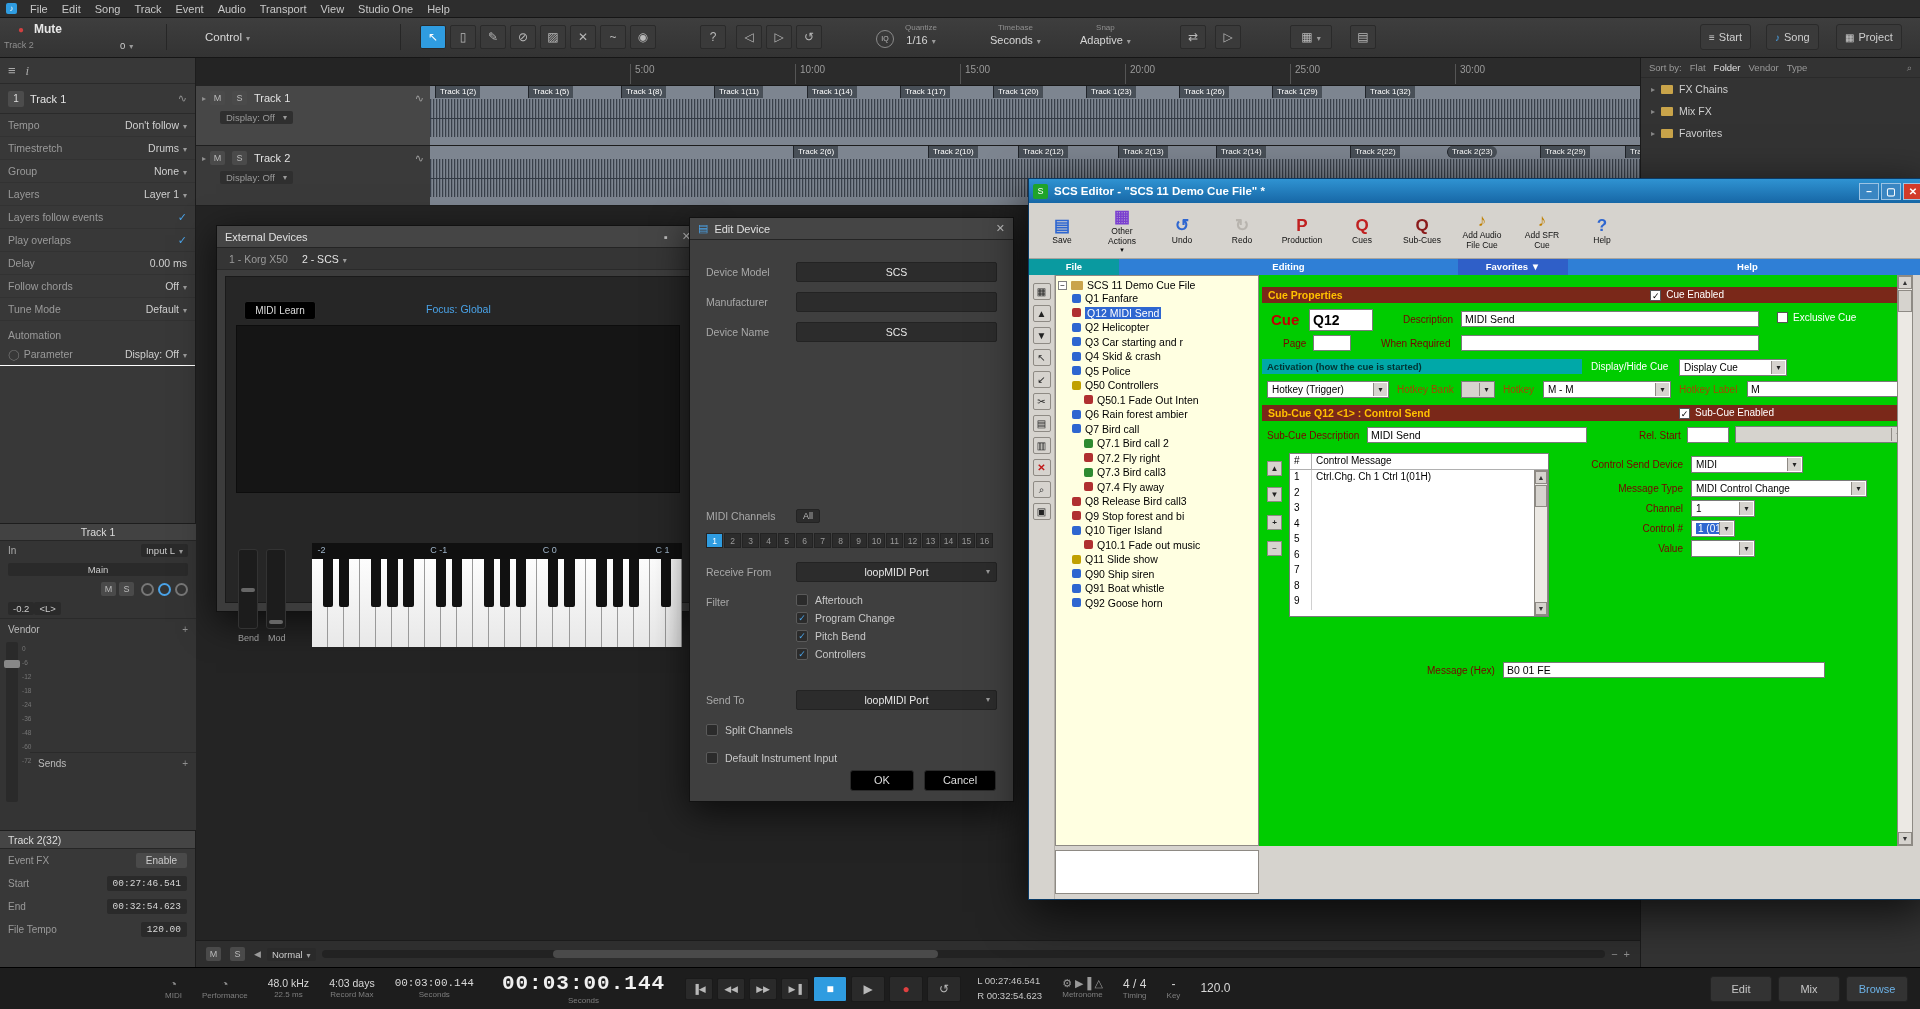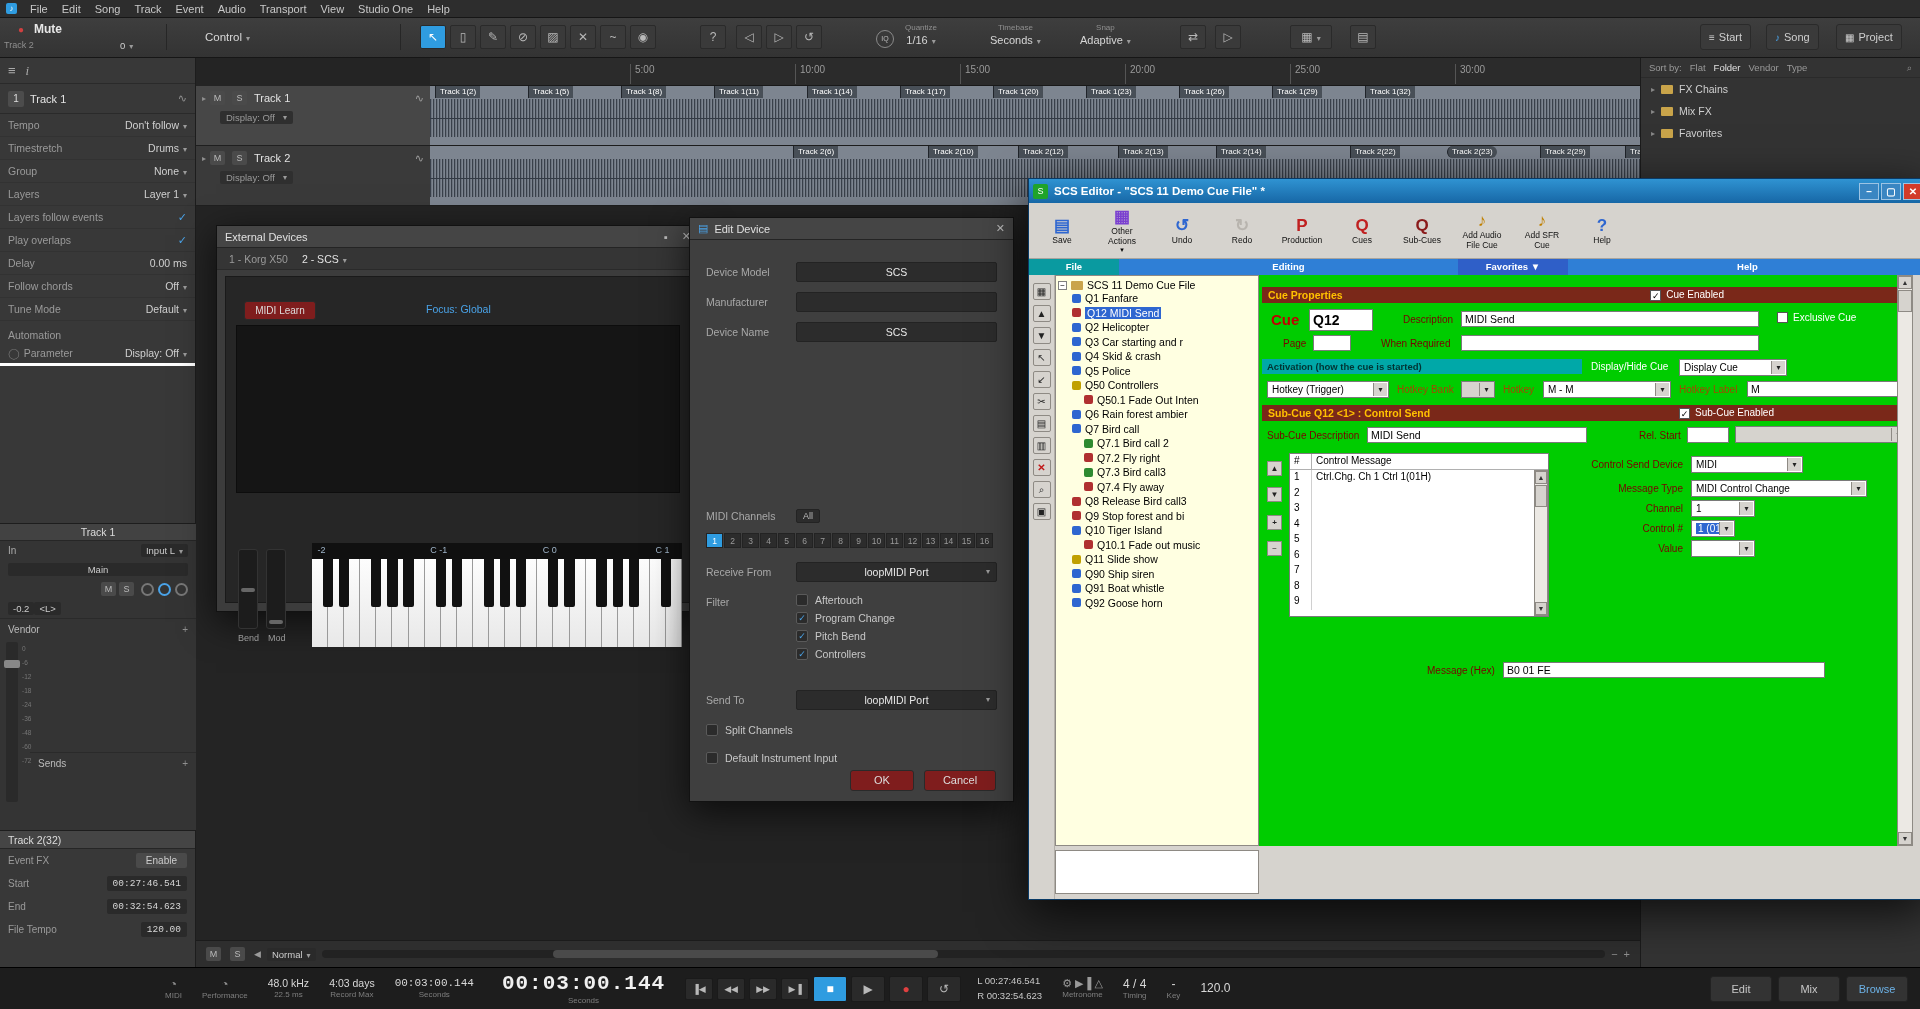--- a/index.html
+++ b/index.html
@@ -102,21 +102,21 @@
 
 
 .s1win{position:absolute;background:#3c3c3c;border:1px solid #121212;box-shadow:0 10px 34px rgba(0,0,0,.65);z-index:10;}
 .s1title{height:22px;background:#454545;border-bottom:1px solid #242424;display:flex;align-items:center;padding:0 8px;font-size:11px;color:#e0e0e0;gap:6px;}
 .s1close{margin-left:auto;color:#bbb;font-size:11px;}
 .fieldlabel{color:#a8a8a8;font-size:10.5px;}
 .dfield{background:#2c2c2c;border:1px solid #232323;border-radius:2px;color:#e8e8e8;font-size:10.5px;text-align:center;line-height:18px;height:20px;}
 .s1dd{background:#2c2c2c;border:1px solid #232323;border-radius:2px;color:#e8e8e8;font-size:10.5px;text-align:center;line-height:18px;height:20px;position:relative;}
 .s1dd::after{content:"▾";position:absolute;right:6px;top:0;font-size:8px;color:#9a9a9a;}
 .cb{width:12px;height:12px;background:#2b2b2b;border:1px solid #5a5a5a;border-radius:2px;display:inline-block;text-align:center;line-height:11px;font-size:9px;color:#4aa3e8;}
-.s1btn{background:#7f1d1d;border:1px solid #2a2a2a;border-radius:3px;color:#ddd;font-size:11px;text-align:center;}
+.s1btn{background:#000000;border:1px solid #2a2a2a;border-radius:3px;color:#ddd;font-size:11px;text-align:center;}
 
 
 .extwin{left:196px;top:225px;width:484px;height:387px;z-index:11;margin-left:20px;}
 .exttabs{height:22px;display:flex;align-items:center;gap:14px;padding:0 12px;border-bottom:1px solid #2a2a2a;background:#353535;font-size:10.5px;}
 .extbody{position:absolute;left:8px;top:50px;right:8px;bottom:8px;background:#262626;border:1px solid #1a1a1a;}
 .display-area{position:absolute;left:10px;top:48px;right:10px;height:168px;background:#151515;border:1px solid #0d0d0d;}
 .octbar{position:absolute;left:86px;top:266px;right:8px;height:16px;background:#101010;color:#9fb4c8;font-size:9px;}
 .octlabel{position:absolute;top:2px;}
 .keys{position:absolute;left:86px;top:282px;right:8px;height:88px;background:#222;}
 .wkey{flex:1;background:linear-gradient(#fdfdfd,#e8e8e8);border-right:1px solid #9a9a9a;}
@@ -284,21 +284,21 @@
         <div class="insp-row">
           <span class="insp-label">Follow chords</span>
           <span class="insp-value dd">Off</span>
         </div>
         <div class="insp-row">
           <span class="insp-label">Tune Mode</span>
           <span class="insp-value dd">Default</span>
         </div>
       </div>
     <div class="sec-label">Automation</div>
-    <div class="insp-row" style="border-bottom:3px solid #ffffff;">
+    <div class="insp-row" style="border-bottom:1px solid #ffffff;">
       <span class="insp-label"><span style="margin-right:4px;color:#777;">◯</span><span>Parameter</span></span>
       <span class="insp-value dd">Display: Off</span>
     </div>
     <div class="pencilbox">
       <span>✎</span>
     </div>
   </div>
 
   <div class="chstrip">
     <div class="chtitle">Track 1</div>

